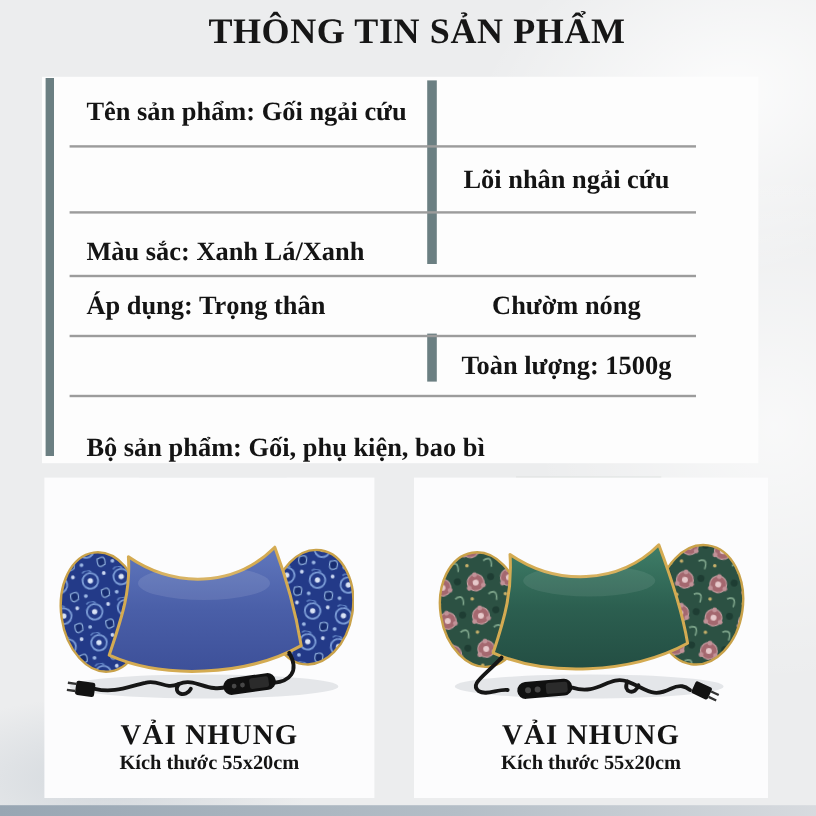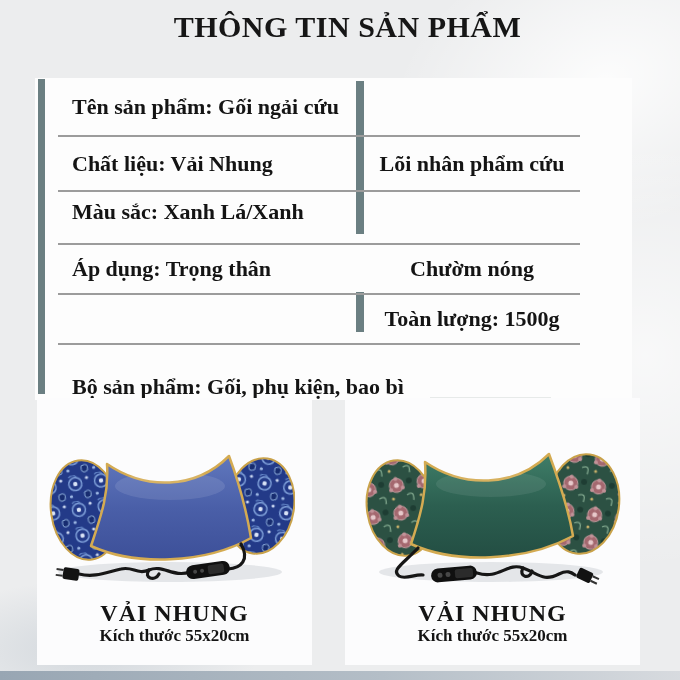--- a/index.html
+++ b/index.html
@@ -21,37 +21,36 @@
   .sw3{bottom:-40px;left:-80px;width:340px;height:140px;
        background:radial-gradient(closest-side,rgba(150,165,180,.30),rgba(150,165,180,0));}
   .title{
     position:absolute;top:10px;left:0;width:100%;
     text-align:center;font-size:30px;font-weight:bold;
     letter-spacing:.5px;color:#161616;
   }
   .table-card{
     position:absolute;left:35px;top:64px;width:597px;height:322px;
     background:#fdfdfd;
-    margin-top:14px;
   }
   .vbar{position:absolute;width:7px;background:#6b7f82;}
   .vbar-left{left:3px;top:1px;height:315px;}
   .vbar-mid1{left:321px;top:3px;height:153px;width:8px;}
   .vbar-mid2{left:321px;top:214px;height:40px;width:8px;}
   .hline{position:absolute;left:23px;width:522px;height:2px;background:#9c9c9c;}
   .hl1{top:57px;}.hl2{top:112px;}.hl3{top:165px;}.hl4{top:215px;}.hl5{top:265px;}
   .cell{
     position:absolute;display:flex;align-items:center;
     font-size:22px;font-weight:bold;white-space:nowrap;
   }
   .cl{left:37px;}
   .cr{left:329px;width:216px;justify-content:center;}
   .r1{top:1px;height:56px;}
   .r2{top:59px;height:53px;}
-  .r3{top:114px;height:39px;text-align:right;}
+  .r3{top:126px;height:39px;text-align:right;}
   .r4{top:167px;height:48px;}
   .r5{top:217px;height:48px;}
   .r6{top:282px;height:53px;}
   .badge{
     position:absolute;display:flex;align-items:center;justify-content:center;
     font-size:20px;font-weight:bold;color:#f4f4ef;letter-spacing:.5px;
   }
   .badge-blue{left:118px;top:400px;width:119px;height:31px;background:#2e4096;
               box-shadow:0 0 0 2px rgba(215,220,230,.55);}
   .badge-green{left:432px;top:399px;width:117px;height:34px;background:#1f332b;
@@ -87,22 +86,21 @@
     <div class="vbar vbar-mid1"></div>
     <div class="vbar vbar-mid2"></div>
 
     <div class="hline hl1"></div>
     <div class="hline hl2"></div>
     <div class="hline hl3"></div>
     <div class="hline hl4"></div>
     <div class="hline hl5"></div>
 
     <div class="cell cl r1">Tên sản phẩm: Gối ngải cứu</div>
-    <div class="cell cl r2">Chất liệu: Vải Nhung</div>
-    <div class="cell cr r2">Lõi nhân phẩm cứu</div>
+    <div class="cell cr r2">Lõi nhân ngải cứu</div>
     <div class="cell cl r3">Màu sắc: Xanh Lá/Xanh</div>
     <div class="cell cl r4">Áp dụng: Trọng thân</div>
     <div class="cell cr r4">Chườm nóng</div>
     <div class="cell cr r5">Toàn lượng: 1500g</div>
     <div class="cell cl r6">Bộ sản phẩm: Gối, phụ kiện, bao bì</div>
   </div>
 
   <div class="badge badge-blue">Xanh Đậm</div>
   <div class="badge badge-green">Xanh Lá</div>
 

